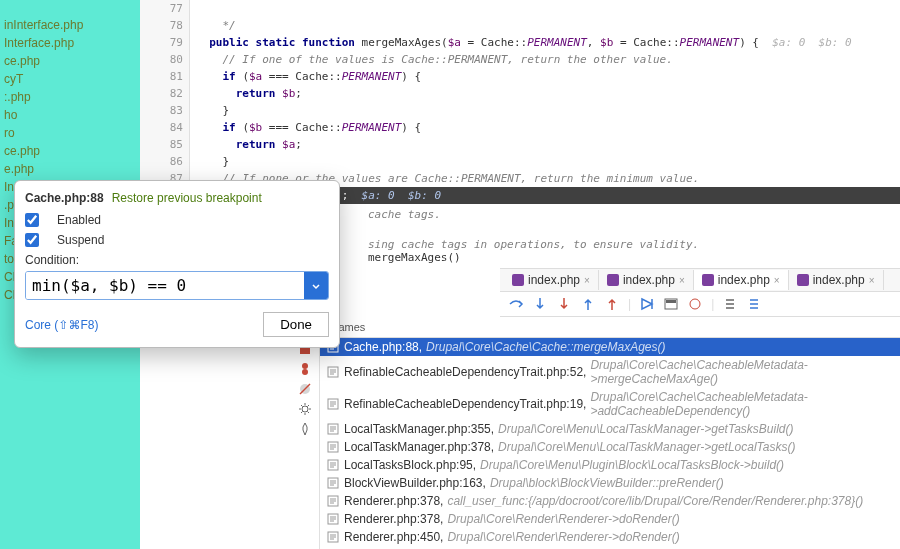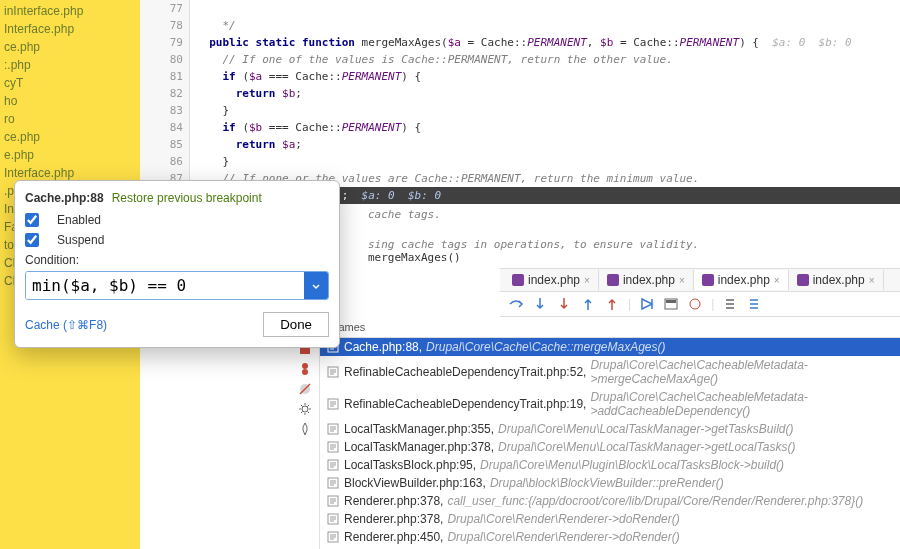--- a/index.html
+++ b/index.html
@@ -1,18 +1,18 @@
 <!DOCTYPE html>
 <html><head>
   <meta charset="utf-8">
   <style>
     * { margin: 0; padding: 0; box-sizing: border-box; }
     body { font-family: -apple-system, BlinkMacSystemFont, "Segoe UI", sans-serif; font-size: 12px; background: #fff; color: #333; overflow: hidden; width: 900px; height: 549px; position: relative; }
     .container { display: flex; height: 100%; }
-    .sidebar { width: 140px; flex-shrink: 0; background: #fde047; padding: 2px 0; overflow: hidden; }
+    .sidebar { width: 140px; flex-shrink: 0; background: #5eead4; padding: 16px 0; overflow: hidden; }
     .sidebar-item { color: #6b7b2f; padding: 2px 4px; white-space: nowrap; overflow: hidden; text-overflow: ellipsis; font-size: 12px; cursor: pointer; }
     .main { flex: 1; display: flex; flex-direction: column; overflow: hidden; }
     .editor-area { display: flex; flex: 0 0 auto; background: #fff; align-items: flex-end; }
     .gutter { width: 50px; flex-shrink: 0; background: #f7f7f7; border-right: 1px solid #e0e0e0; }
     .line-num { text-align: right; padding: 0 6px; color: #999; font-size: 11px; line-height: 17px; font-family: Menlo, Monaco, monospace; }
     .bp-icon { position: relative; }
     .bp-icon::before { content: ""; position: absolute; left: -14px; top: 3px; width: 10px; height: 10px; background: #d4326d; border-radius: 50%; }
     .code { flex: 1; font-family: Menlo, Monaco, monospace; font-size: 11px; line-height: 17px; background: #fff; }
     .code-line { padding: 0 6px; white-space: pre; }
     .code-line.hl { background: #404040; color: #fff; }
@@ -63,22 +63,22 @@
     .hint { color: #b0b0b0; font-style: italic; }
   </style>
 </head>
 <body>
 
 <div class="container">
   <div class="sidebar" id="sidebar">
       <div class="sidebar-item">inInterface.php</div>
       <div class="sidebar-item">Interface.php</div>
       <div class="sidebar-item">ce.php</div>
+      <div class="sidebar-item">cyT</div>
       <div class="sidebar-item">:.php</div>
-      <div class="sidebar-item">cyT</div>
       <div class="sidebar-item">ho</div>
       <div class="sidebar-item">ro</div>
       <div class="sidebar-item">ce.php</div>
       <div class="sidebar-item">e.php</div>
       <div class="sidebar-item">Interface.php</div>
       <div class="sidebar-item">.php</div>
       <div class="sidebar-item">Interface.php</div>
       <div class="sidebar-item">Factory.php</div>
       <div class="sidebar-item">tory.php</div>
       <div class="sidebar-item">Checksum</div>
@@ -312,16 +312,16 @@
   <div class="cond-label">Condition:</div>
   <div class="cond-input-wrap">
     <input class="cond-input" value="min($a, $b) == 0" style="">
     <div class="cond-toggle">
       <svg width="10" height="10" viewBox="0 0 10 10">
           <path d="M2 4 L5 7 L8 4" stroke="#fff" fill="none" stroke-width="1.5"></path>
         </svg>
     </div>
   </div>
   <div class="popup-footer">
-    <span class="more-link">Cache (⇧⌘F8)</span>
+    <span class="more-link">Core (⇧⌘F8)</span>
     <button class="done-btn">Done</button>
   </div>
 </div>
 
 </body></html>

